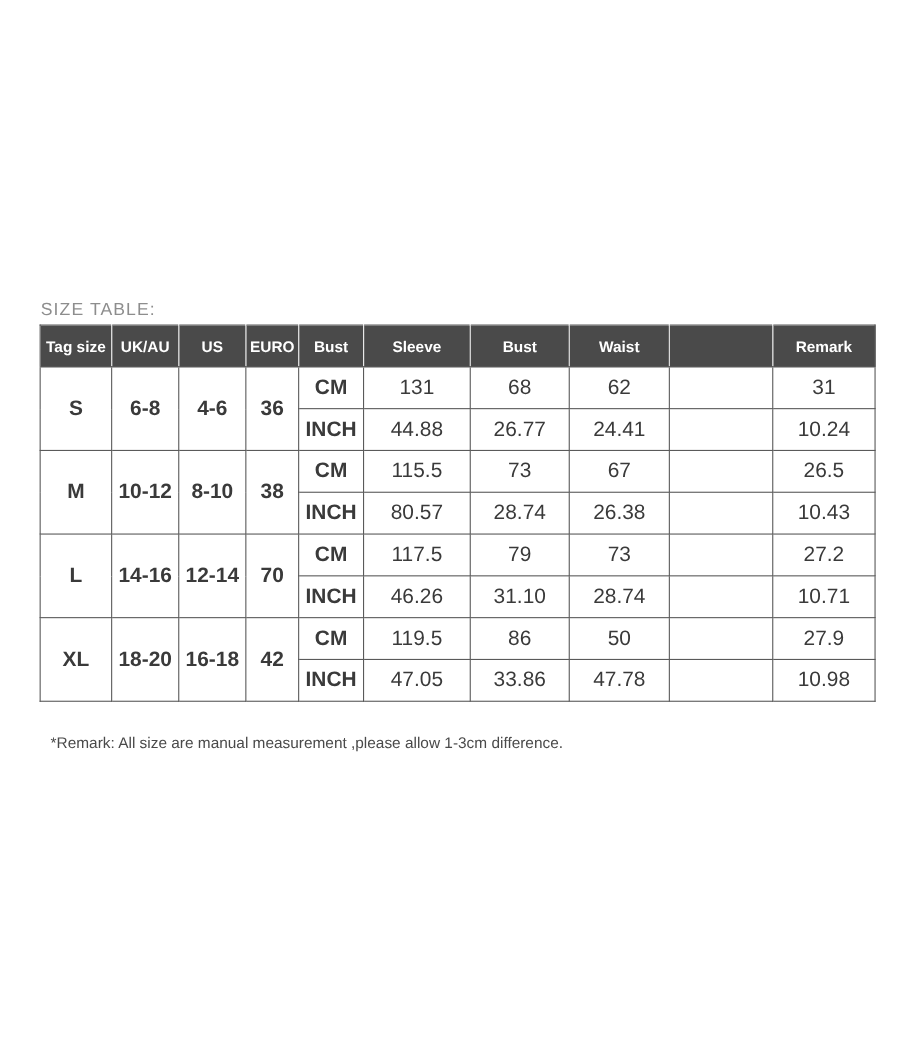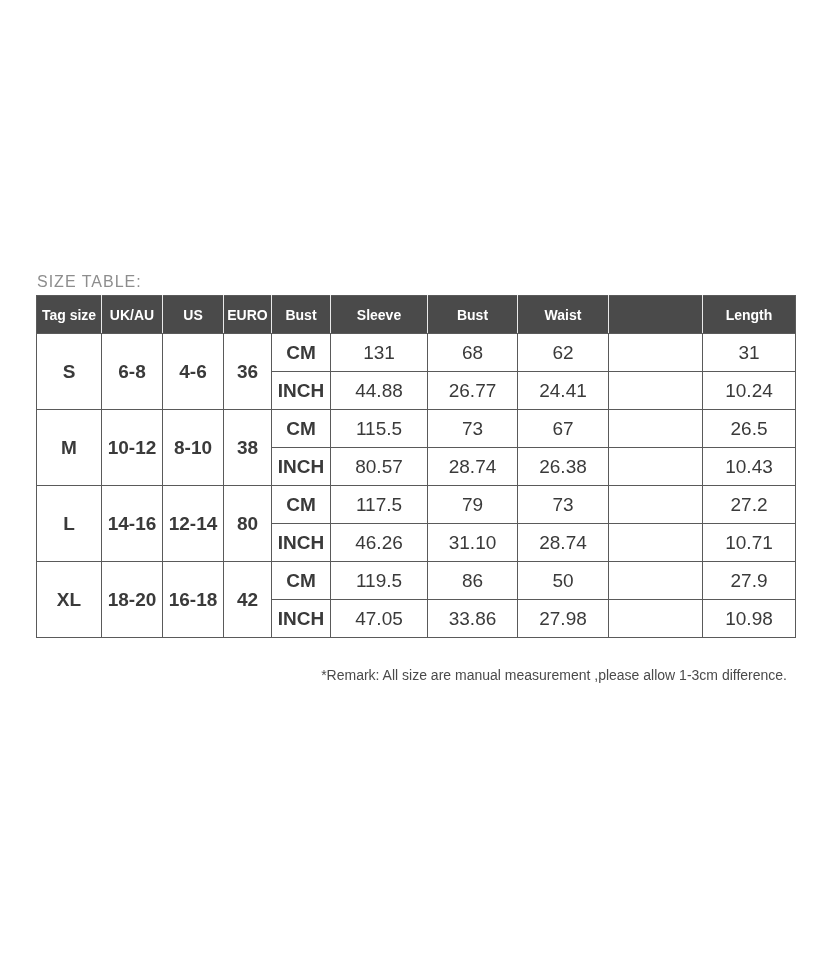--- a/index.html
+++ b/index.html
@@ -48,22 +48,21 @@
     height: 38px; padding: 0;
     text-align: center; vertical-align: middle;
     font-size: 19px; color: var(--value_text);
     background: var(--page_bg);
   }
   td.cell-tag  { font-size: 20px; font-weight: bold; color: var(--bold_text); }
   td.cell-conv { font-size: 19px; font-weight: bold; color: var(--bold_text); }
   td.cell-unit { font-size: 14px; font-weight: bold; color: var(--bold_text); }
 
   .remark {
-    position: absolute; left: 28px; top: 667px; width: 759px;
-    text-align: right;
+    position: absolute; left: 46px; top: 667px; width: 759px;
     font-size: 14px; color: var(--remark_text);
   }
 </style>
 </head>
 <body>
 
 <div class="page">
 
   <div class="title">SIZE TABLE:</div>
 
@@ -84,21 +83,21 @@
       <tr>
         <th>Tag size</th>
         <th>UK/AU</th>
         <th>US</th>
         <th>EURO</th>
         <th>Bust</th>
         <th>Sleeve</th>
         <th>Bust</th>
         <th>Waist</th>
         <th></th>
-        <th>Length</th>
+        <th>Remark</th>
       </tr>
     </thead>
     <tbody>
 
       <tr>
         <td class="cell-tag" rowspan="2">S</td>
         <td class="cell-conv" rowspan="2">6-8</td>
         <td class="cell-conv" rowspan="2">4-6</td>
         <td class="cell-conv" rowspan="2">36</td>
         <td class="cell-unit">CM</td>
@@ -135,21 +134,21 @@
         <td>28.74</td>
         <td>26.38</td>
         <td></td>
         <td>10.43</td>
       </tr>
 
       <tr>
         <td class="cell-tag" rowspan="2">L</td>
         <td class="cell-conv" rowspan="2">14-16</td>
         <td class="cell-conv" rowspan="2">12-14</td>
-        <td class="cell-conv" rowspan="2">80</td>
+        <td class="cell-conv" rowspan="2">70</td>
         <td class="cell-unit">CM</td>
         <td>117.5</td>
         <td>79</td>
         <td>73</td>
         <td></td>
         <td>27.2</td>
       </tr>
       <tr>
         <td class="cell-unit">INCH</td>
         <td>46.26</td>
@@ -168,21 +167,21 @@
         <td>119.5</td>
         <td>86</td>
         <td>50</td>
         <td></td>
         <td>27.9</td>
       </tr>
       <tr>
         <td class="cell-unit">INCH</td>
         <td>47.05</td>
         <td>33.86</td>
-        <td>27.98</td>
+        <td>47.78</td>
         <td></td>
         <td>10.98</td>
       </tr>
     </tbody>
   </table>
 
   <div class="remark">*Remark: All size are manual measurement ,please allow 1-3cm difference.</div>
 
 </div>
 

